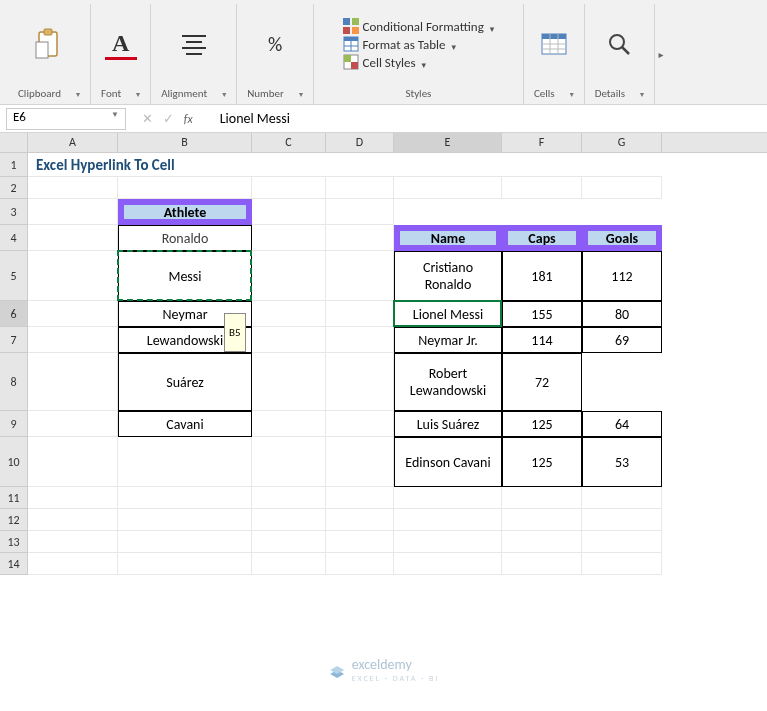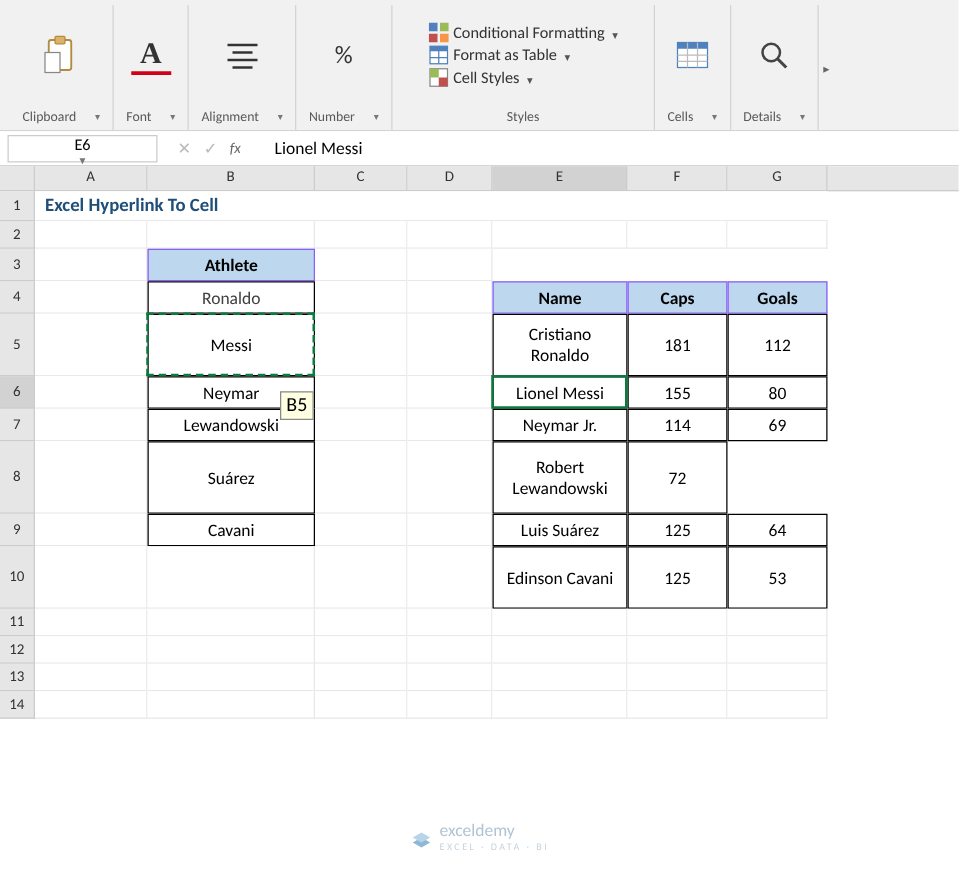--- a/index.html
+++ b/index.html
@@ -14,21 +14,21 @@
 .rg-label-drop { font-size: 8px; color: #777; }
 .big-icon { width: 32px; height: 32px; display: flex; align-items: center; justify-content: center; font-size: 24px; position: relative; }
 .drop-arrow { font-size: 9px; color: #555; margin-left: 2px; }
 .styles-list { display: flex; flex-direction: column; gap: 2px; align-items: flex-start; font-size: 13px; color: #333; }
 .styles-list > div { display: flex; align-items: flex-end; gap: 4px; cursor: pointer; }
 .styles-list .si { width: 16px; height: 16px; display: inline-block; }
 .ribbon-arrow { width: 12px; display: flex; align-items: center; justify-content: center; color: #666; cursor: pointer; font-size: 10px; }
 
 
 .fbar-row { display: flex; align-items: center; height: 28px; border-bottom: 1px solid #d4d4d4; background: #fff; }
-.name-box { width: 120px; height: 22px; margin: 0 6px; border: 1px solid #ccc; background: #fff; display: flex; align-items: center; padding: 0 6px; font-size: 13px; justify-content: space-between; flex-direction: column; }
+.name-box { width: 120px; height: 22px; margin: 0 6px; border: 1px solid #ccc; background: #fff; display: flex; align-items: flex-start; padding: 0 6px; font-size: 13px; justify-content: space-between; }
 .name-box .nb-drop { font-size: 8px; color: #777; }
 .fbar-btns { display: flex; align-items: center; gap: 10px; padding: 0 10px; color: #bbb; font-size: 13px; }
 .fbar-btns .fx { font-style: italic; color: #666; font-size: 12px; }
 .fbar-input { flex: 1; height: 22px; border: 1px solid transparent; padding: 0 16px; font-size: 14px; display: flex; align-items: center; }
 
 
 .grid-area { position: relative; background: #fff; }
 .col-headers { display: flex; height: 20px; background: #e6e6e6; border-bottom: 1px solid #ccc; }
 .corner { width: 28px; background: #e6e6e6; border-right: 1px solid #ccc; }
 .col-h { text-align: center; font-size: 12px; color: #333; border-right: 1px solid #ccc; background: #e6e6e6; line-height: 19px; }
@@ -40,30 +40,30 @@
 .cells { position: relative; }
 .cell-row { display: flex; }
 .cell { border-right: 1px solid #e8e8e8; border-bottom: 1px solid #e8e8e8; font-size: 14px; display: flex; align-items: center; justify-content: center; padding: 0 4px; background: #fff; }
 
 
 .cA { width: 90px; } .cB { width: 134px; } .cC { width: 74px; } .cD { width: 68px; }
 .cE { width: 108px; } .cF { width: 80px; } .cG { width: 80px; }
 
 
 .title-text { color: #1f4e79; font-weight: bold; font-size: 15px; justify-content: flex-start !important; padding-left: 8px; }
-.tbl-header { background: #bdd7ee; font-weight: bold; text-align: center; border: 1px solid #8b5cf6; }
+.tbl-header { background: #bdd7ee; font-weight: bold; text-align: center; border: 6px solid #8b5cf6; }
 .tbl-cell { border: 1px solid #000; text-align: center; }
 .hyperlink { color: #404040; }
 
 
 .marquee-dashed { position: absolute; border: 2px dashed #0a7a3d; pointer-events: none; z-index: 5; }
 .marquee-solid { position: absolute; border: 2px solid #0a7a3d; pointer-events: none; z-index: 5; }
 
 
-.tooltip { position: absolute; background: #ffffe1; border: 1px solid #888; font-size: 16px; padding: 1px 4px; z-index: 6; }
+.tooltip { position: absolute; background: #ffffe1; border: 1px solid #888; font-size: 11px; padding: 12px 4px; z-index: 6; }
 
 
 .watermark { position: absolute; left: 50%; transform: translateX(-50%); bottom: 28px; display: flex; align-items: center; gap: 6px; color: #b0c4d4; font-size: 14px; font-weight: 500; z-index: 2; }
 .watermark .wm-icon { width: 18px; height: 18px; }
 .watermark .sub { font-size: 8px; letter-spacing: 2px; display: block; color: #c5d5e0; }
 </style>
 </head>
 <body>
 
 <div class="ribbon">

